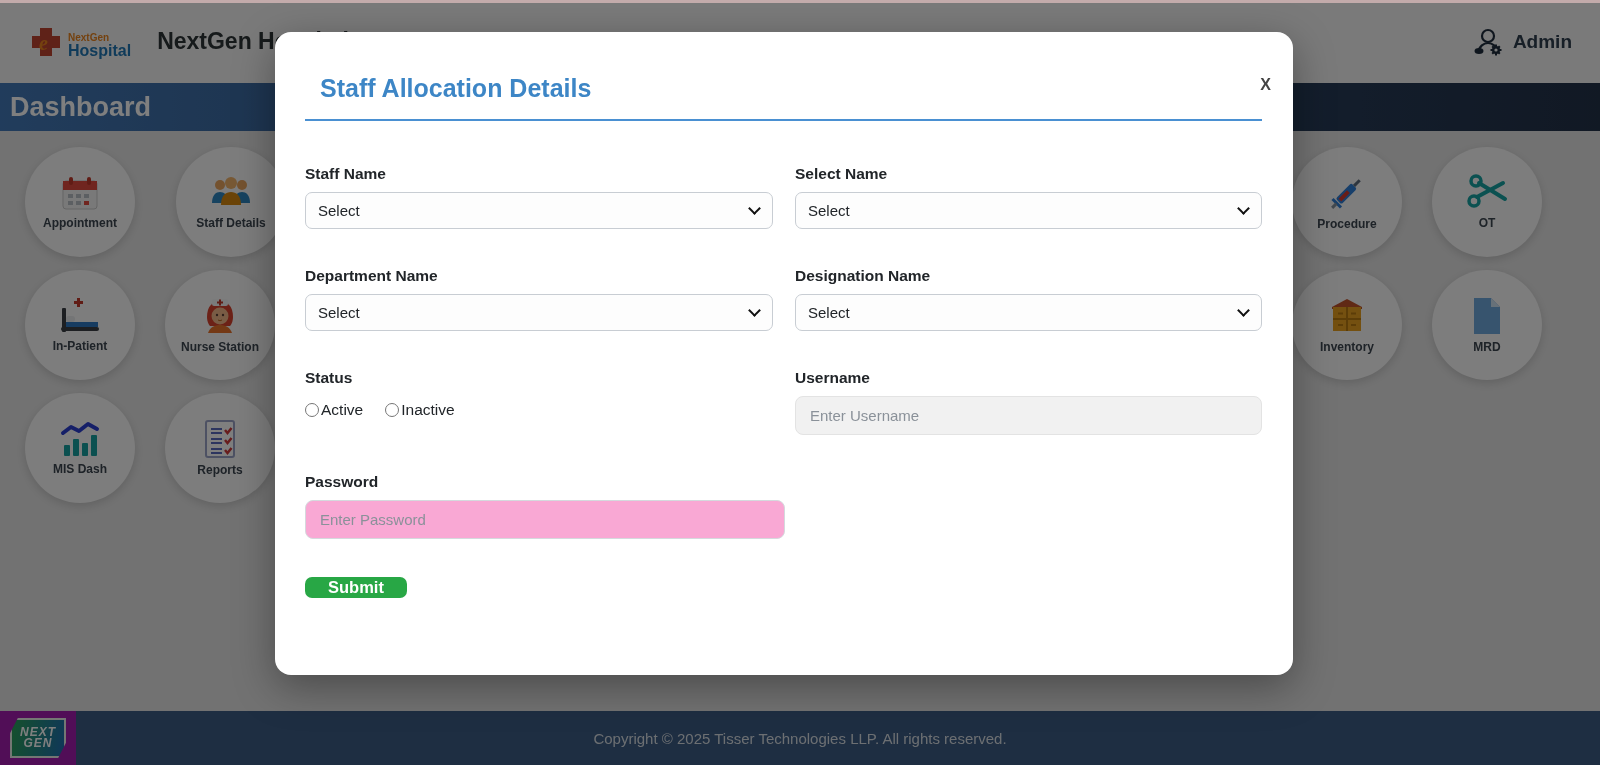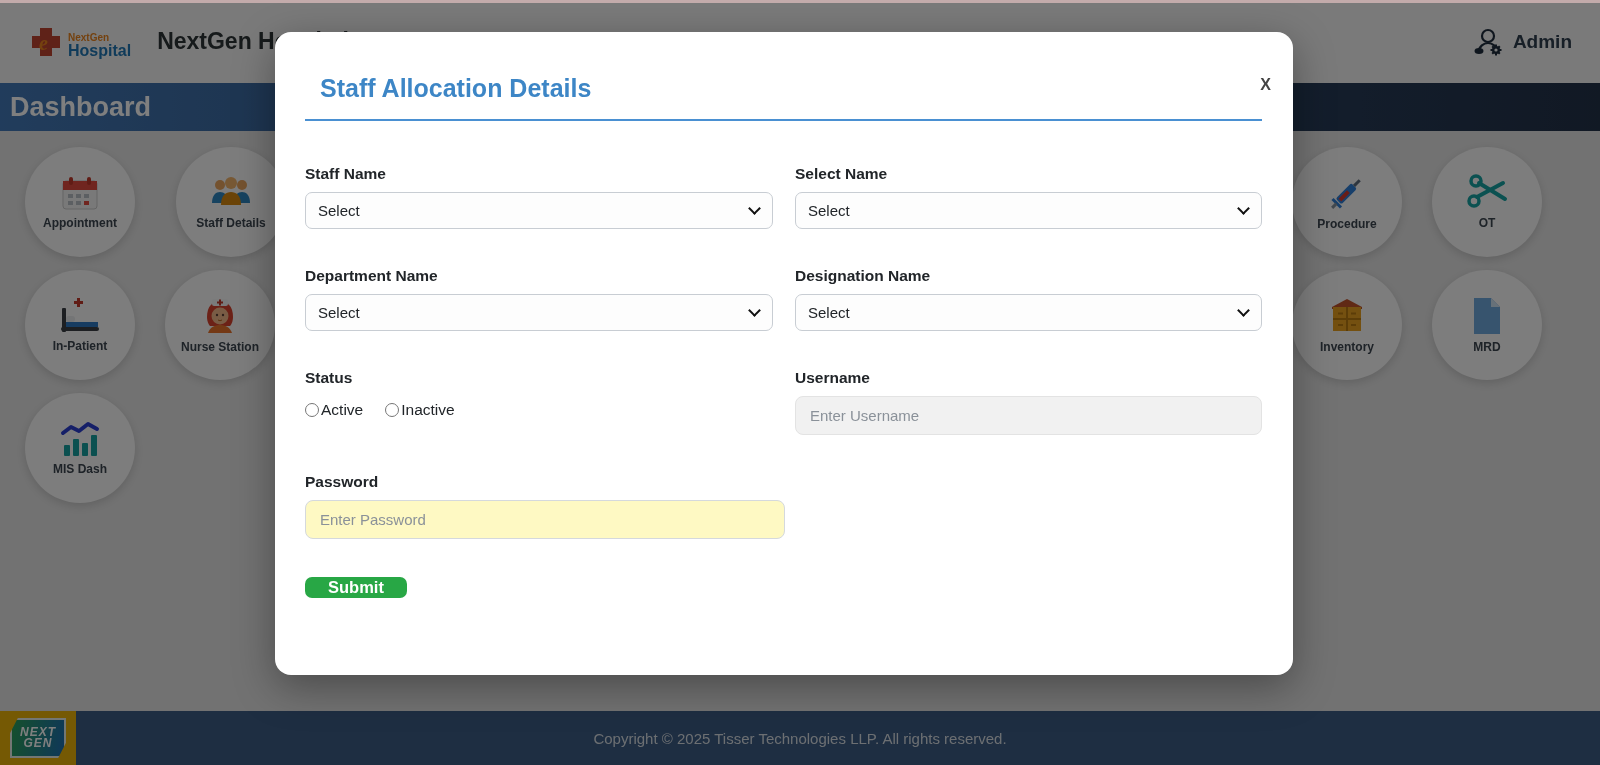--- a/index.html
+++ b/index.html
@@ -30,21 +30,21 @@
   
   .tile { position:absolute; width:110px; height:110px; border-radius:50%; background:#fafafa;
           box-shadow:0 3px 8px rgba(0,0,0,0.14); display:flex; flex-direction:column;
           align-items:center; justify-content:center; gap:4px; cursor:pointer; }
   .tile-label { font-size:12px; font-weight:700; color:#3c4650; text-align:center; line-height:1.1; }
 
   
   .app-footer { position:absolute; bottom:0; left:0; width:100%; height:54px; background:#3c5c84;
                 display:flex; align-items:center; justify-content:center; }
   .app-footer span { color:#d8dee4; font-size:15px; }
-  .footer-logo-block { position:absolute; bottom:0; left:0; width:76px; height:54px; background:#eab308;
+  .footer-logo-block { position:absolute; bottom:0; left:0; width:76px; height:54px; background:#a21caf;
                        display:flex; align-items:center; justify-content:center; z-index:5; }
   .ng-badge { width:56px; height:40px; display:flex; flex-direction:column; align-items:center; justify-content:center;
               background:linear-gradient(100deg,#2aa05a, #1f6fb2); 
               clip-path:polygon(14% 0, 100% 0, 100% 62%, 86% 100%, 0 100%, 0 38%);
               border:2px solid #e8efe9; line-height:0.95; }
   .ng-badge span { color:#ffffff; font-weight:700; font-style:italic; font-size:12px; letter-spacing:1px; }
 
   
   .overlay { position:absolute; inset:0; background:rgba(0,0,0,0.5); z-index:50; }
   .modal { position:absolute; left:275px; top:32px; width:1018px; height:643px; background:#ffffff;
@@ -68,21 +68,21 @@
           transform:rotate(45deg); pointer-events:none; }
 
   .radios { display:flex; align-items:center; gap:22px; margin-top:14px; }
   .radio { display:flex; align-items:center; gap:2px; font-size:15.5px; color:#212529; cursor:pointer; }
   .radio input { width:14px; height:14px; accent-color:#6b7280; cursor:pointer; }
 
   .txt { height:39px; border-radius:8px; font-size:15px; color:#212529; padding:15px 14px;
          font-family:"Liberation Sans",sans-serif; }
   .txt::placeholder { color:#8a9199; }
   .txt-user { width:100%; background:#f1f1f1; border:1px solid #e3e3e3; }
-  .txt-pass { width:480px; background:#fef9c3; border:1px solid #d5d9dd; }
+  .txt-pass { width:480px; background:#f9a8d4; border:1px solid #d5d9dd; }
 
   .submit { background:#28a745; color:#ffffff; border:none; border-radius:7px;
             font-size:16.5px; font-weight:600; padding:1px 23px; cursor:pointer;
             font-family:"Liberation Sans",sans-serif; }
 </style>
 </head>
 <body>
 
 <div class="page">
 
@@ -189,20 +189,39 @@
         </g>
       <circle cx="21" cy="21" r="8.5" fill="#f3b98a"></circle>
       <circle cx="18" cy="20" r="1.2" fill="#5d4037"></circle>
         <circle cx="24" cy="20" r="1.2" fill="#5d4037"></circle>
       <path d="M19 25 q2 1.5 4 0" stroke="#b5651d" fill="none"></path>
       <path d="M9 38 c2-6 7-8 12-8 c5 0 10 2 12 8 z" fill="#e8732a"></path>
     </svg>
     <span class="tile-label">Nurse Station</span>
   </div>
 
+  <div class="tile" style="left:165px;top:393px">
+    <svg width="38" height="42" viewBox="0 0 38 42">
+      <rect x="5" y="3" width="28" height="36" rx="2" fill="#ffffff" stroke="#9aa3c7" stroke-width="2"></rect>
+      <g stroke="#5b6bbf" stroke-width="2">
+        <line x1="10" y1="11" x2="21" y2="11"></line>
+          <line x1="10" y1="15" x2="21" y2="15"></line>
+        <line x1="10" y1="21" x2="21" y2="21"></line>
+          <line x1="10" y1="25" x2="21" y2="25"></line>
+        <line x1="10" y1="31" x2="21" y2="31"></line>
+          <line x1="10" y1="35" x2="21" y2="35"></line>
+      </g>
+      <g stroke="#d03a3a" stroke-width="2.5" fill="none">
+        <path d="M24 12 l2.5 3 l4-5"></path>
+          <path d="M24 22 l2.5 3 l4-5"></path>
+          <path d="M24 32 l2.5 3 l4-5"></path>
+      </g>
+    </svg>
+    <span class="tile-label">Reports</span>
+  </div>
 
   <div class="tile" style="left:1292px;top:147px">
     <svg width="44" height="42" viewBox="0 0 44 42">
       <g transform="rotate(-45 22 21)">
         <rect x="10" y="17" width="22" height="8" rx="2" fill="#2f7fd6"></rect>
         <rect x="12" y="19" width="12" height="4" fill="#d23b2f"></rect>
         <rect x="32" y="19.5" width="8" height="3" fill="#5d6d7e"></rect>
         <rect x="6" y="15" width="3" height="12" fill="#2f7fd6"></rect>
         <rect x="1" y="19.5" width="6" height="3" fill="#85929e"></rect>
       </g>

